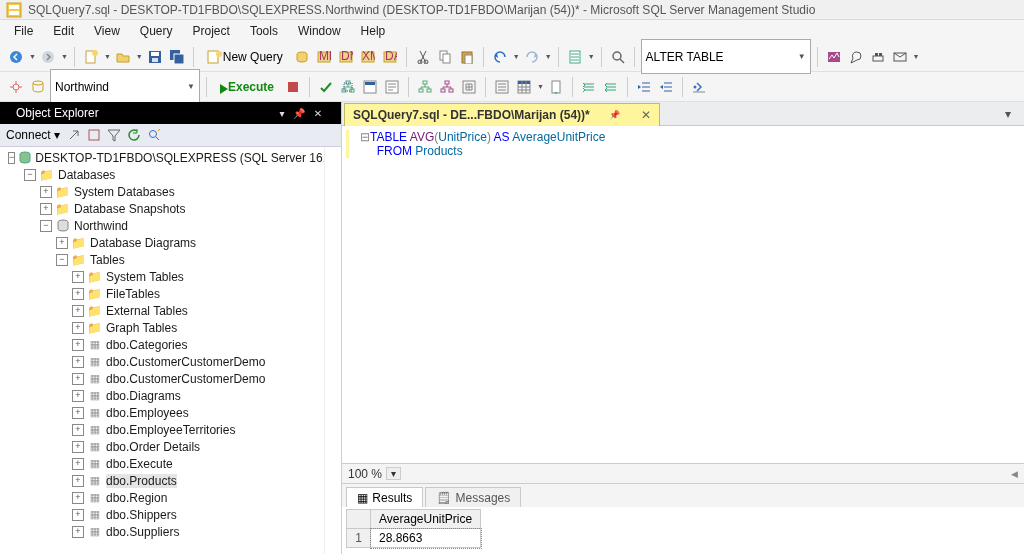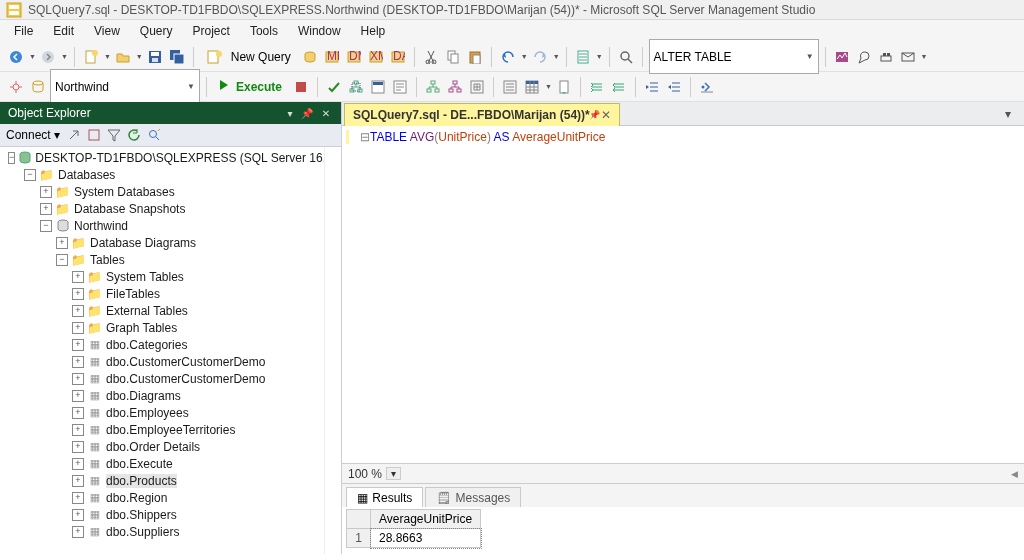--- a/index.html
+++ b/index.html
@@ -12,34 +12,34 @@
 
   
   .menubar { display: flex; align-items: center; height: 22px; padding: 0 4px; background: #f5f5f5; }
   .menubar span { padding: 2px 10px; color: #222; cursor: default; }
 
   
   .toolbar { display: flex; align-items: center; height: 30px; padding: 2px 6px; background: #f5f5f5; border-bottom: 1px solid #e0e0e0; gap: 2px; flex-wrap: nowrap; }
   .tb { width: 20px; height: 20px; display: flex; align-items: center; justify-content: center; color: #555; border: 1px solid transparent; border-radius: 2px; }
   .sep { width: 1px; height: 20px; background: #ccc; margin: 0 4px; }
   .dd-arrow { font-size: 7px; color: #555; margin-left: 1px; }
-  .btn-text { display:flex; align-items:flex-start; gap:8px; padding: 2px 6px; border:1px solid transparent; border-radius:2px; }
+  .btn-text { display:flex; align-items:flex-end; gap:0; padding: 2px 6px; border:1px solid transparent; border-radius:2px; }
   .combo { height: 35px; border: 1px solid #aaa; background: #fff; display:flex; align-items:center; padding: 0 4px; }
   .combo.db { width: 150px; }
   .combo.alter { width: 170px; }
   .combo .arrow { margin-left:auto; font-size:8px; color:#555;}
   .execute { color: #128a12; font-weight: bold; }
   .play-tri { display:inline-block; width:0; height:0; border-top:5px solid transparent; border-bottom:5px solid transparent; border-left:8px solid #128a12; }
 
   
   .main { display: flex; height: calc(560px - 26px - 22px - 30px - 30px); }
 
   
   .oe { width: 342px; background: #eff2f5; border-right: 1px solid #ccd; display:flex; flex-direction:column;}
-  .oe-title { background: #14532d; color: #fff; padding: 4px 8px; display:flex; align-items:center; }
+  .oe-title { background: #000000; color: #fff; padding: 4px 16px; display:flex; align-items:center; }
   .oe-title .txt { flex:1; }
   .oe-title .ctl { width:14px; height:14px; margin-left:4px; display:flex; align-items:center; justify-content:center; color:#ddd; font-size:10px;}
   .oe-conn { background:#e8ecf2; border-bottom:1px solid #ccd; padding: 3px 6px; display:flex; align-items:center; gap:4px;}
   .oe-conn .lbl { margin-right:2px; }
   .oe-conn .ico { width:16px; height:16px; display:flex; align-items:center; justify-content:center; color:#666;}
   .oe-tree { flex:1; overflow:auto; background:#fff; padding: 2px 0; position:relative;}
   .oe-tree::after { content:""; position:absolute; right:0; top:0; bottom:0; width:16px; background: linear-gradient(#fff,#fff); border-left:1px solid #eee;}
   .node { display:flex; align-items:center; height:17px; white-space:nowrap; padding-right:18px;}
   .node .exp { width:12px; height:12px; border:1px solid #888; display:flex; align-items:center; justify-content:center; font-size:9px; line-height:9px; color:#555; margin-right:3px; background:#fff;}
   .node .ico { width:16px; height:14px; margin-right:3px; display:flex; align-items:center; justify-content:center;}
@@ -48,29 +48,29 @@
   .srv-ico { color:#3a6; }
   .tbl-ico { color:#999; font-size:11px;}
   .node .txt { color:#1a1a1a; }
   .node.sel .txt { background:#e5e5e5; }
   .ind1 { padding-left: 8px; } .ind2 { padding-left: 24px; } .ind3 { padding-left: 40px; }
   .ind4 { padding-left: 56px; } .ind5 { padding-left: 72px; }
 
   
   .editor-area { flex:1; display:flex; flex-direction:column; background:#fff; }
   .doctabs { display:flex; align-items:center; height:24px; background:#ecedee; border-bottom:1px solid #c9c9c9; padding-left:2px;}
-  .doctab { background:#fff59d; border:1px solid #c0bb65; border-bottom:none; padding:3px 8px; display:flex; align-items:center; gap:0; height:23px; margin-top:1px; color:#333; font-weight:bold;}
+  .doctab { background:#fff59d; border:1px solid #c0bb65; border-bottom:none; padding:3px 8px; display:flex; align-items:center; gap:20px; height:23px; margin-top:1px; color:#333; font-weight:bold;}
   .doctab .x { color:#666; font-weight:normal; cursor:default;}
   .doctabs .rest { flex:1; display:flex; justify-content:flex-end; padding-right:6px; gap:4px;}
   .sql-editor { flex:1; background:#fff; padding:4px 0 4px 4px; font-family: Consolas, monospace; font-size:13px; position:relative;}
   .sql-line { display:flex; align-items:flex-start;}
   .gutter { width:14px; color:#888; text-align:center; user-select:none; border-left:3px solid #fff59d;}
   .outline { width:10px; color:#888; text-align:center;}
   .code { white-space:pre; }
-  .kw { color:#0000ff;} .fn { color:#701a75;} .op { color:#808080;} .id { color:#c2410c;}
+  .kw { color:#0000ff;} .fn { color:#701a75;} .op { color:#808080;} .id { color:#0369a1;}
   .zoom-bar { height:20px; border-top:1px solid #ccc; background:#f4f4f4; display:flex; align-items:center; padding:0 6px; font-size:11px; color:#333; gap:4px;}
   .zoom-bar .dd { border:1px solid #ccc; background:#eee; padding:0 4px; font-size:10px; display:flex; align-items:center; gap:2px;}
 
   
   .results-tabs { height:24px; background:#f4f4f4; border-top:1px solid #ccc; display:flex; align-items:flex-end; padding-left:4px;}
   .rtab { border:1px solid #c9c9c9; border-bottom:none; background:#fff; padding:3px 10px 2px; display:flex; align-items:center; gap:4px; font-size:12px; margin-right:2px;}
   .rtab.inactive { background:#f0f0f0; color:#555;}
   .grid-wrap { flex:0 0 auto; background:#fff; padding:2px 4px 6px;}
   .grid { border-collapse:collapse;}
   .grid th, .grid td { border:1px solid #c9c9c9; padding:2px 8px; font-size:12px; background:#fff; text-align:left;}
@@ -581,20 +581,25 @@
       <div class="rest">
           <span class="tb">▾</span>
         </div>
     </div>
     <div class="sql-editor">
       <div class="sql-line">
         <span class="gutter">&nbsp;</span>
         <span class="outline">⊟</span>
         <span class="code"><span class="kw">TABLE</span> <span class="fn">AVG</span><span class="op">(</span><span class="id">UnitPrice</span><span class="op">)</span> <span class="kw">AS</span> <span class="id">AverageUnitPrice</span></span>
       </div>
+      <div class="sql-line">
+        <span class="gutter">&nbsp;</span>
+        <span class="outline">&nbsp;</span>
+        <span class="code">  <span class="kw">FROM</span> <span class="id">Products</span></span>
+      </div>
     </div>
     <div class="zoom-bar">
       <span>100 %</span>
       <span class="dd">▾</span>
       <span style="flex:1"></span>
       <span style="font-size:9px;color:#888">◀</span>
     </div>
     <div class="results-tabs">
       <div class="rtab">
         <span>▦</span>

